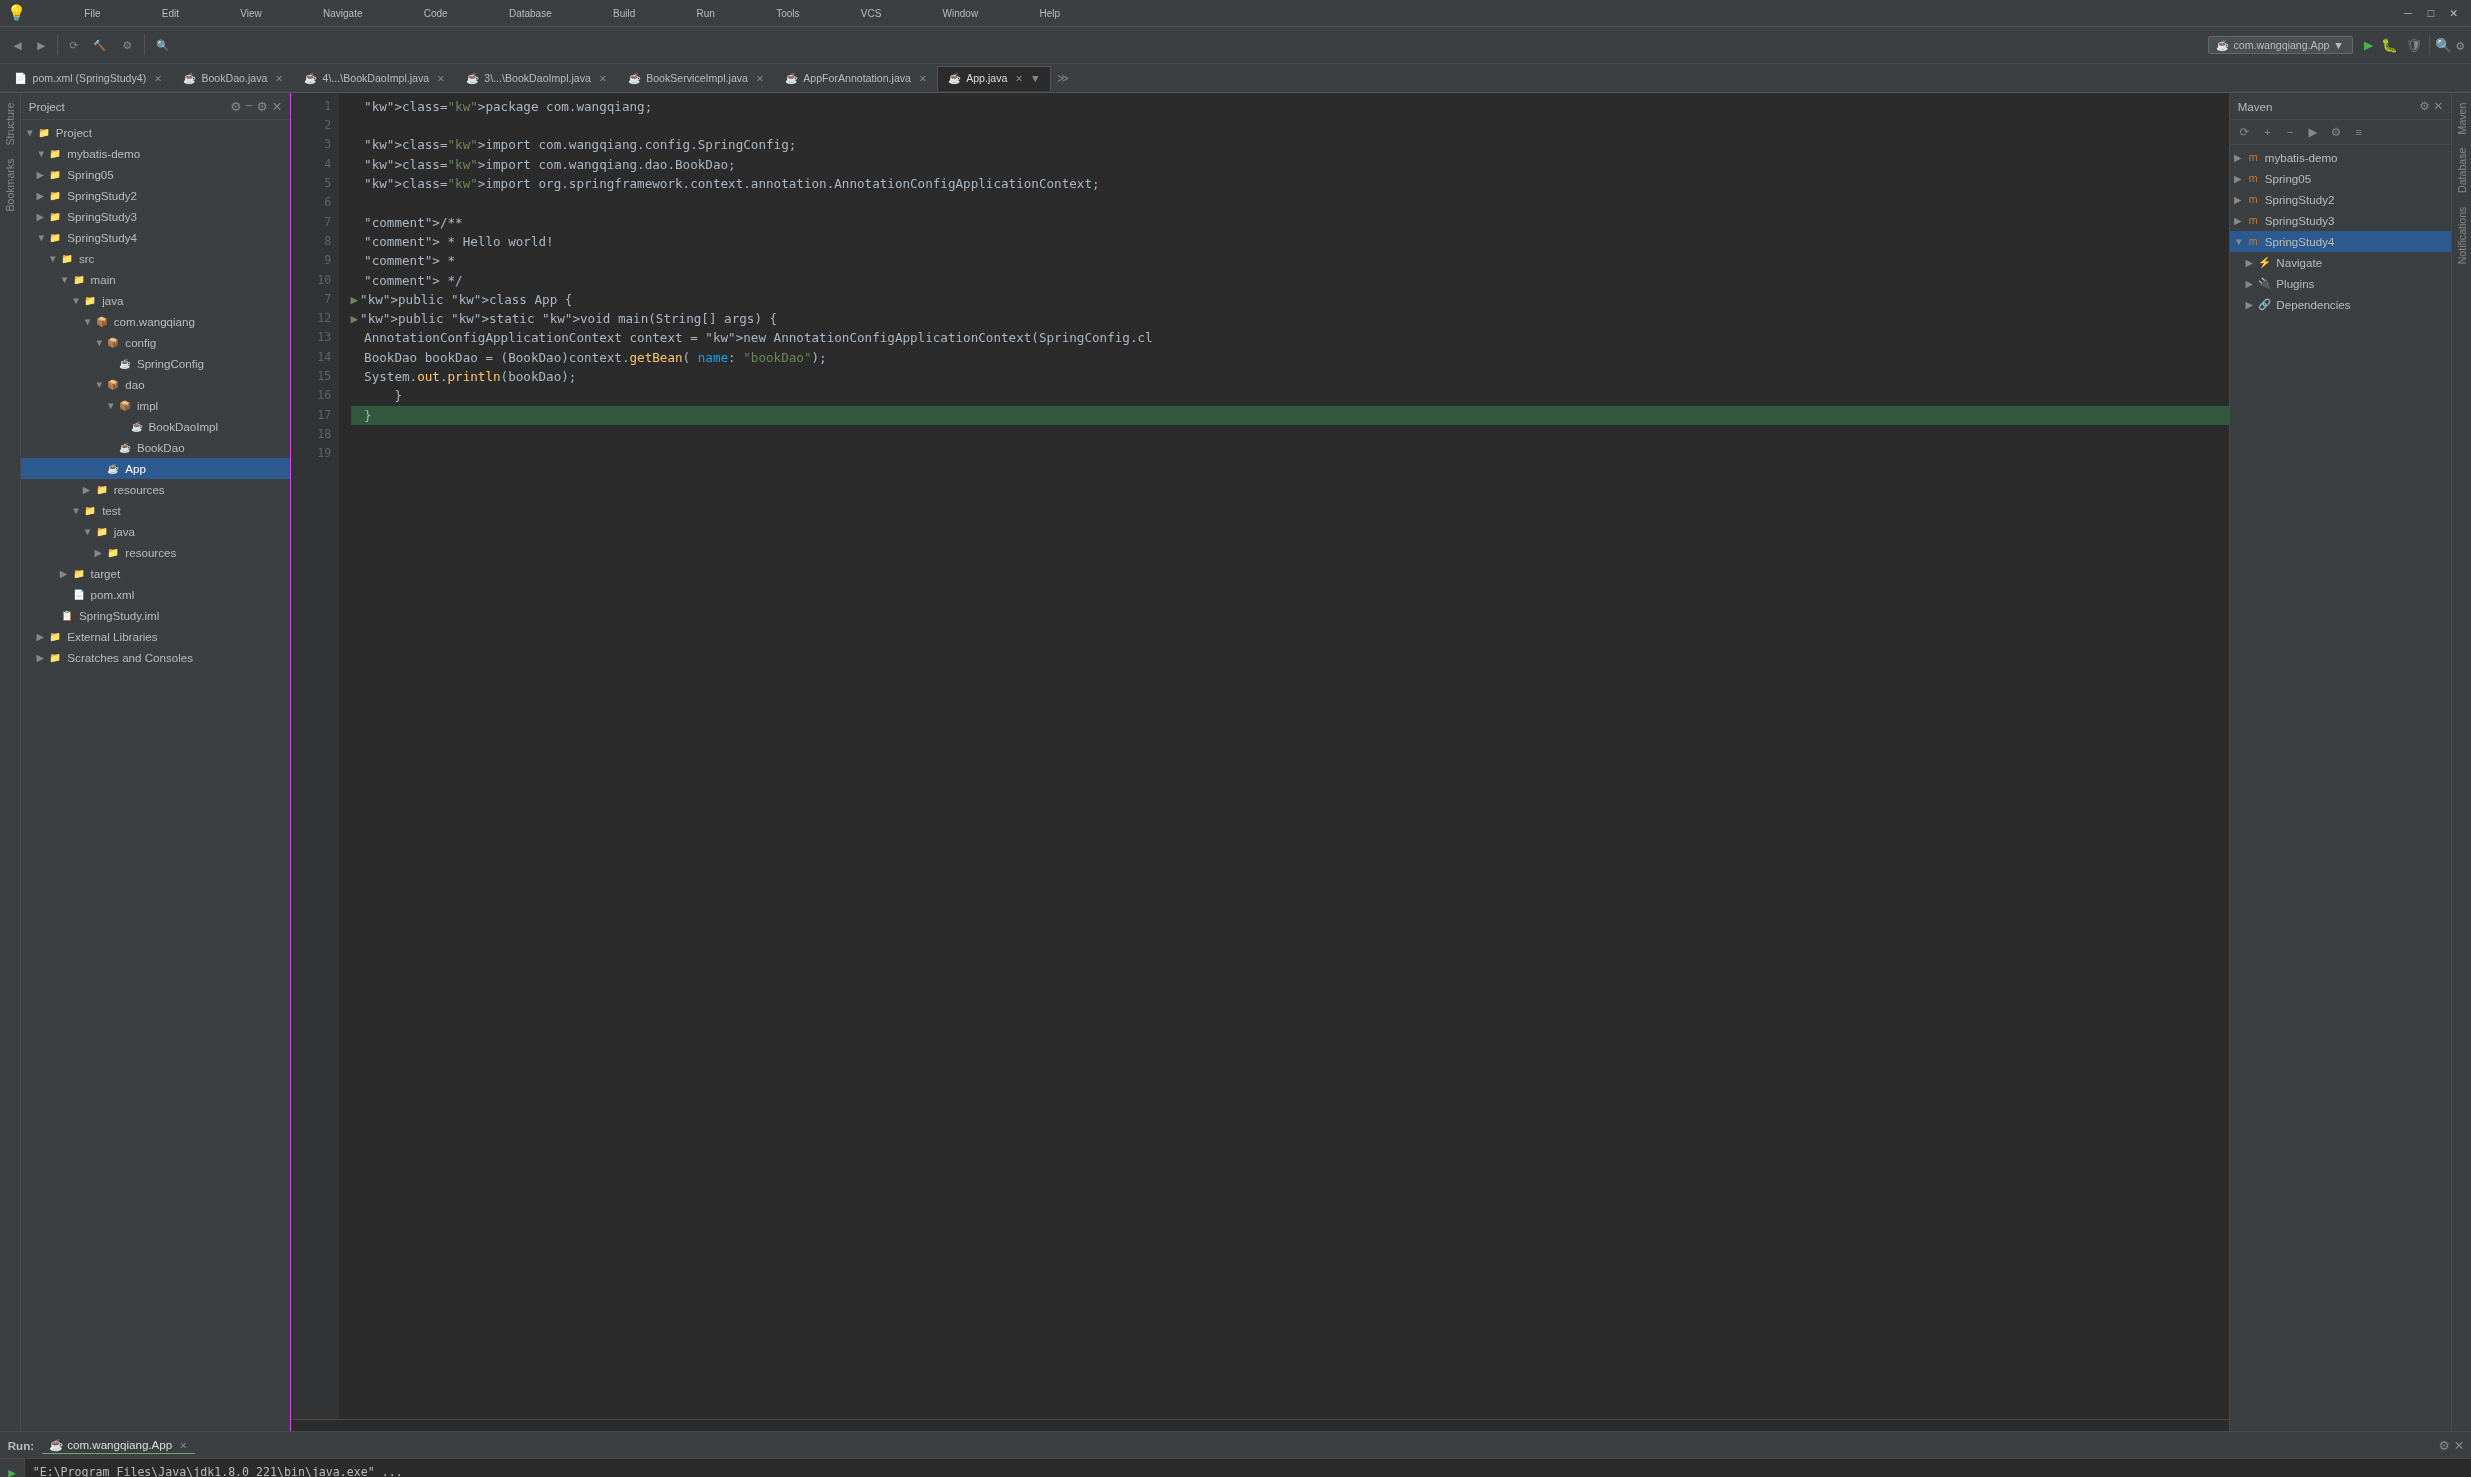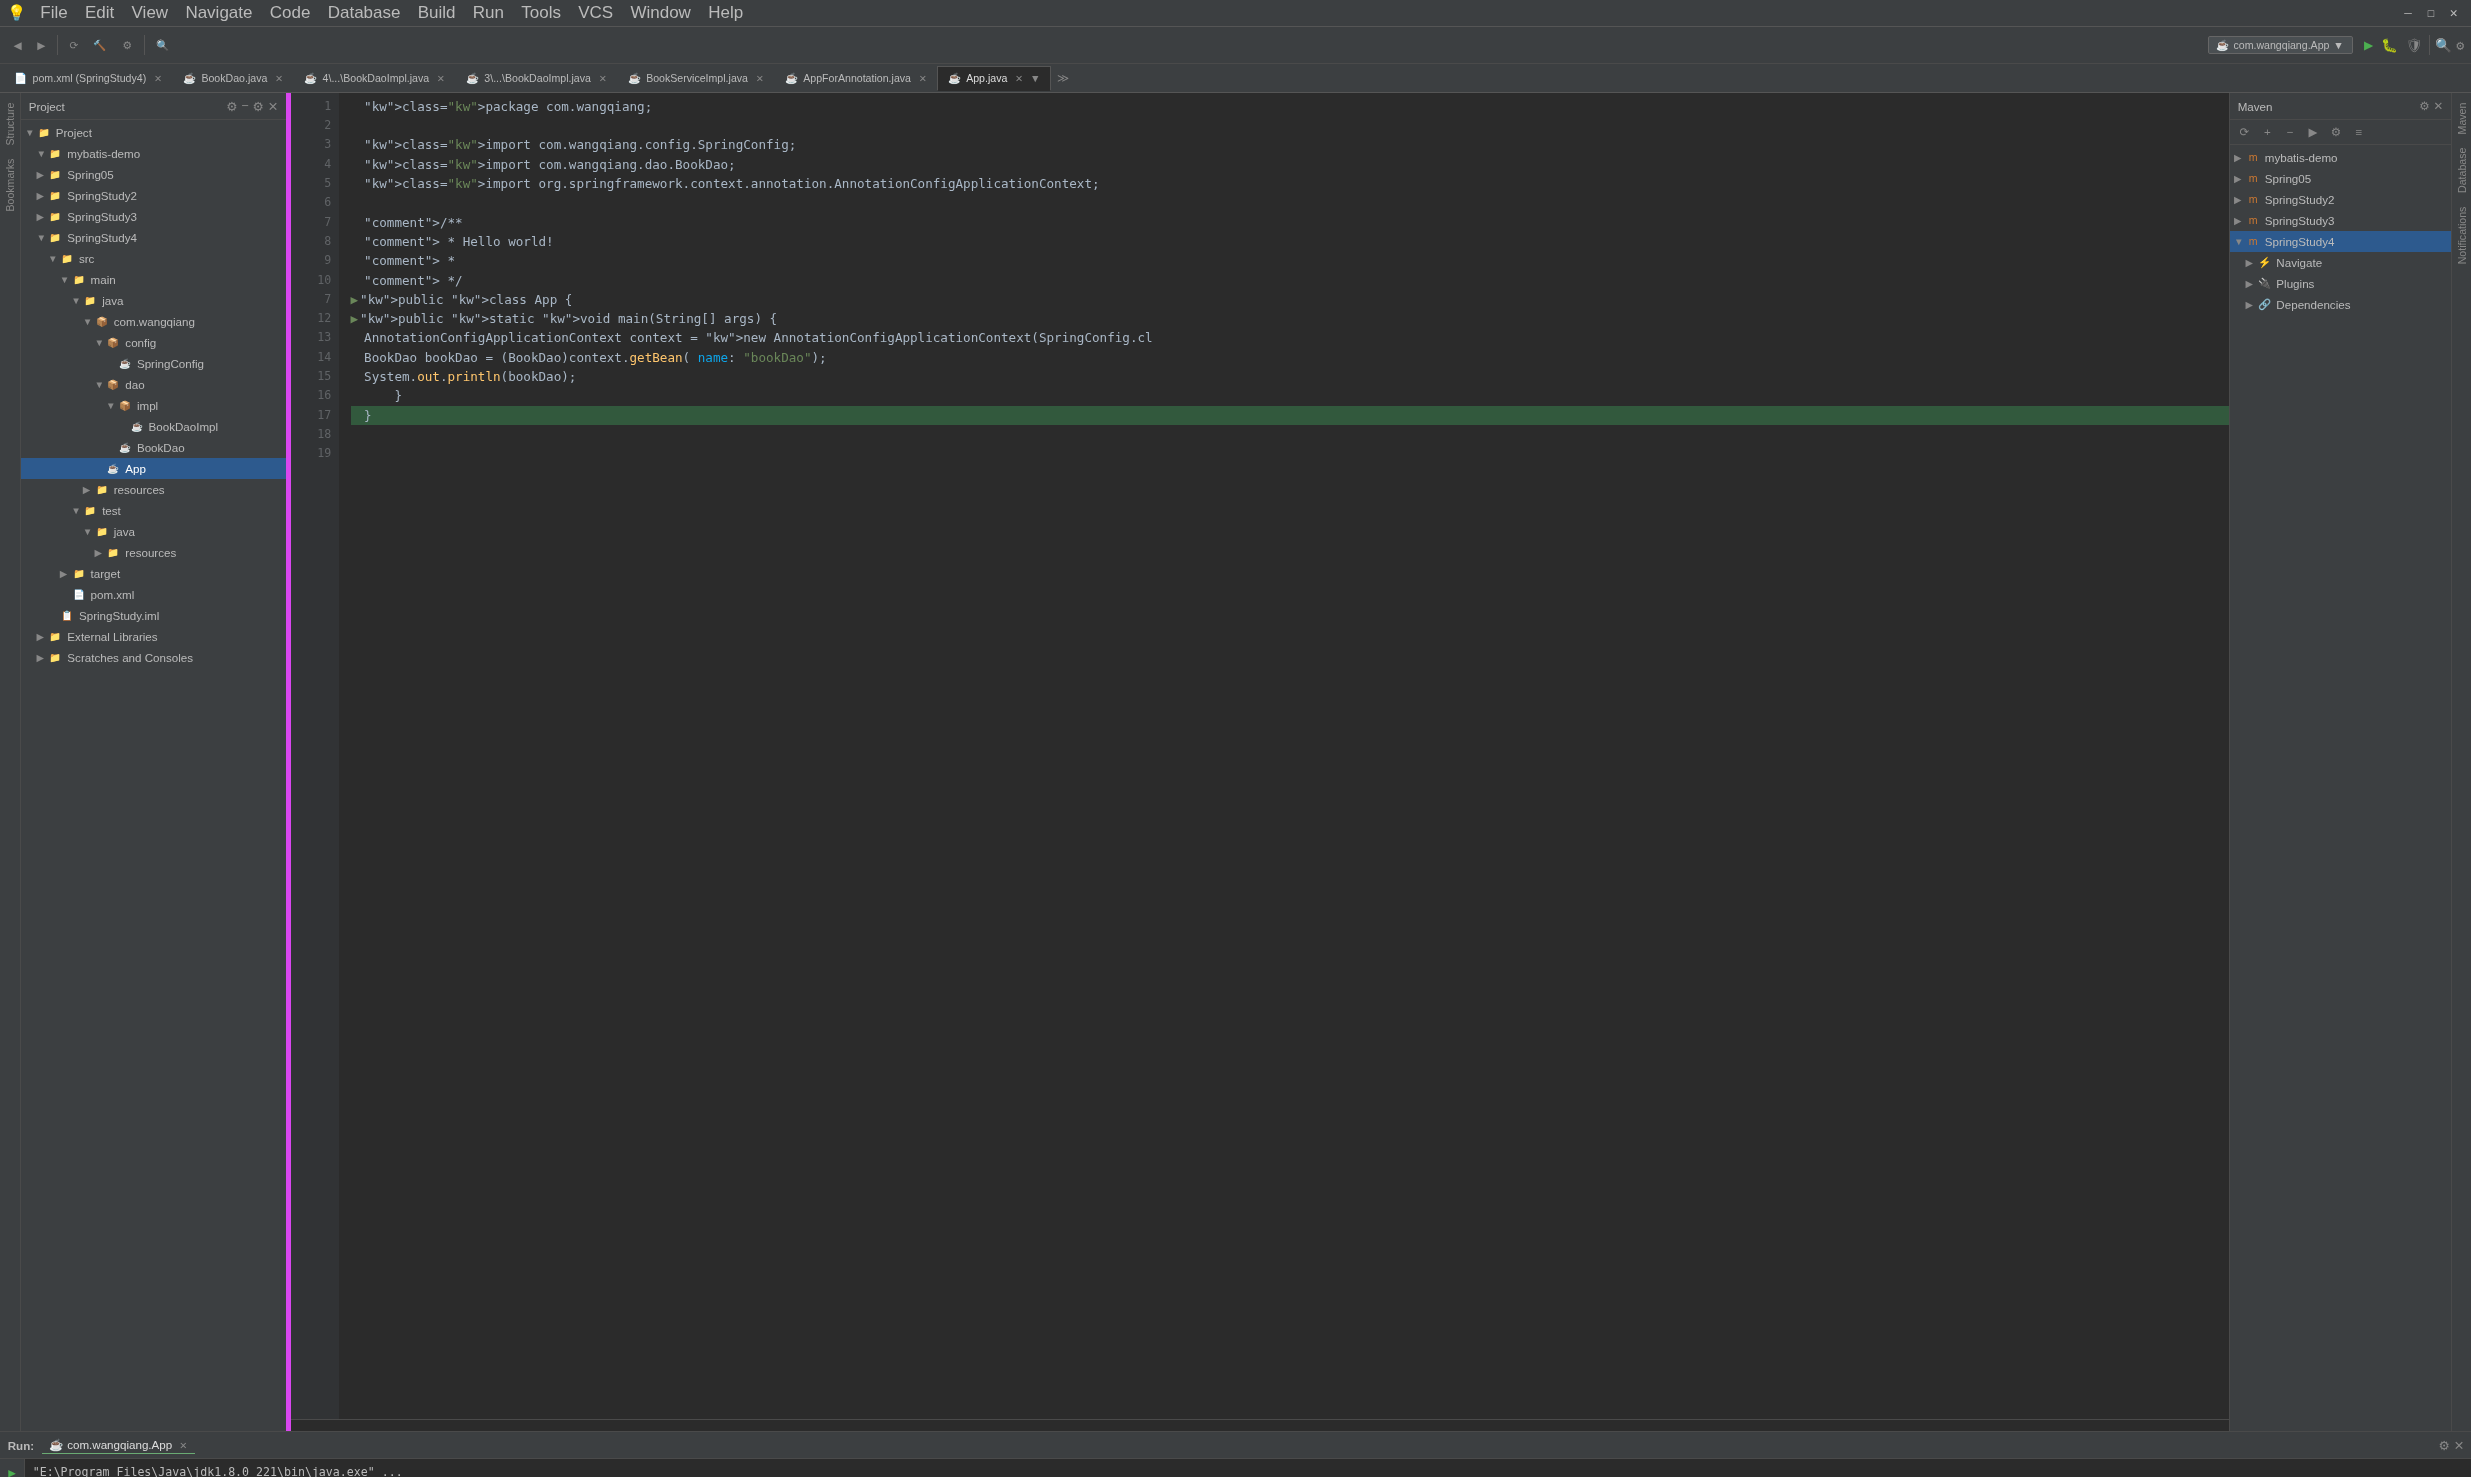--- a/index.html
+++ b/index.html
@@ -8,21 +8,21 @@
     
     #titlebar {
       height: 27px;
       background: #3c3f41;
       display: flex;
       align-items: center;
       padding: 0 7.7px;
       border-bottom: 1px solid #555;
     }
     #titlebar .menu-bar { display: flex; gap: 1.9px; flex: 1; }
-    #titlebar .menu-item { padding: 1.9px 7.7px; color: #bbb; font-size: 17px; cursor: pointer; font-family: Arial, sans-serif; }
+    #titlebar .menu-item { padding: 1.9px 7.7px; color: #bbb; font-size: 10px; cursor: pointer; font-family: Arial, sans-serif; margin-left: 44px; }
     #titlebar .title { flex: 1; text-align: center; color: #bbb; font-size: 11.6px; font-family: Arial, sans-serif; }
     #titlebar .win-controls { display: flex; gap: 1.9px; }
     #titlebar .win-btn { width: 21px; height: 17.4px; background: #3c3f41; border: none; color: #bbb; cursor: pointer; display: flex; align-items: center; justify-content: center; font-size: 10.6px; }
 
     
     #tabbar {
       height: 29px;
       background: #3c3f41;
       display: flex;
       align-items: center;
@@ -57,21 +57,21 @@
     
     #main-layout {
       display: flex;
       height: calc(100% - 27px - 29px - 23px - 37px - 23px);
     }
 
     
     #project-panel {
       width: 270px;
       background: #3c3f41;
-      border-right: 5px solid #d946ef;
+      border-right: 1px solid #d946ef;
       display: flex;
       flex-direction: column;
       overflow: hidden;
     }
     #project-header {
       height: 27px;
       background: #3c3f41;
       display: flex;
       align-items: center;
       padding: 0 7.7px;

